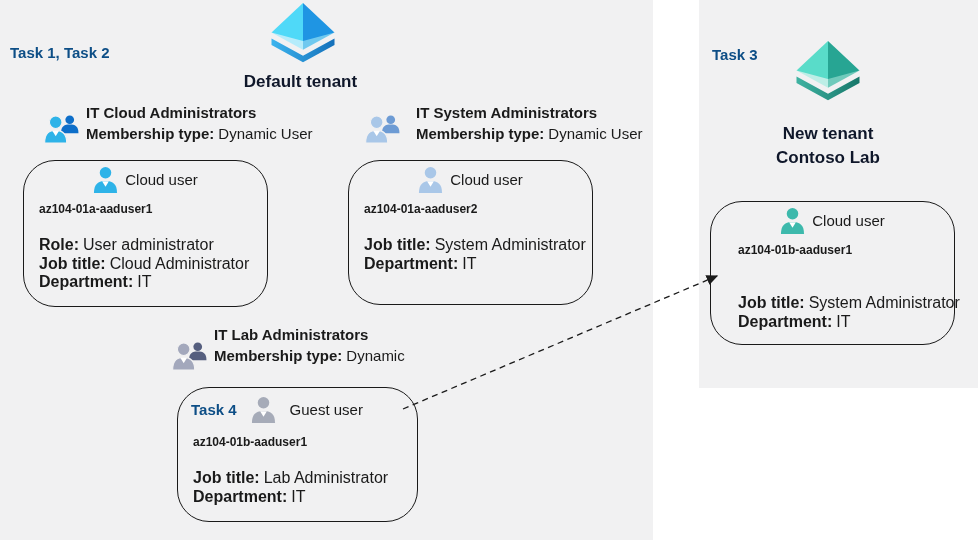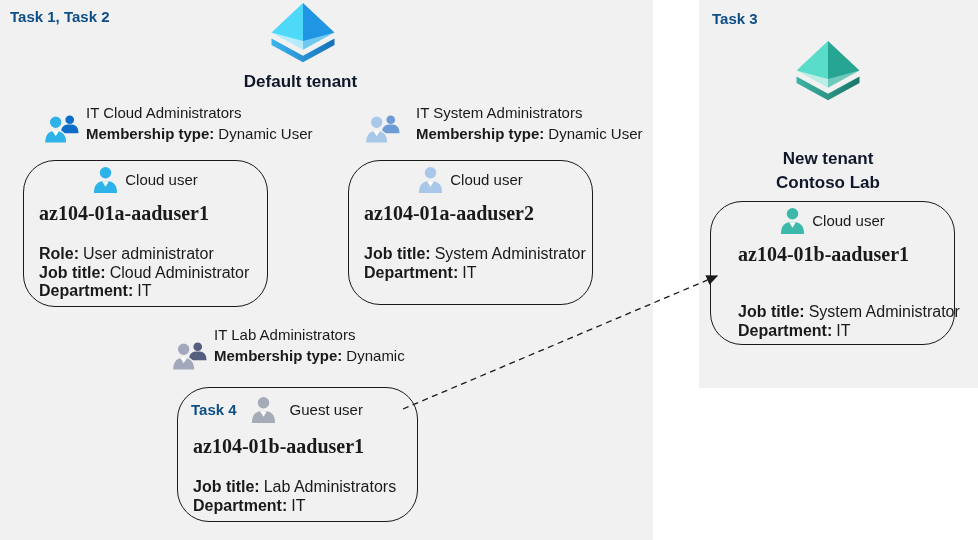--- a/index.html
+++ b/index.html
@@ -4,43 +4,43 @@
 <style>
   html,body{margin:0;padding:0;background:#fff;}
   .stage{
     position:relative;width:978px;height:540px;overflow:hidden;
     font-family:"Liberation Sans",sans-serif;color:#1a1a1a;background:#ffffff;
   }
   .panel{position:absolute;background:#f1f1f2;}
   .panel-left{left:0;top:0;width:653px;height:540px;}
   .panel-right{left:699px;top:0;width:279px;height:388px;}
 
-  .task-label{position:absolute;font-size:15px;font-weight:bold;color:#0d4e86;}
+  .task-label{position:absolute;font-size:15px;font-weight:bold;color:#0d4e86;margin-top:36px;}
   .tenant-name{position:absolute;font-size:17px;font-weight:bold;color:#0f172a;text-align:center;}
   .tenant-name .line{line-height:24px;}
 
   .tenant-icon{position:absolute;width:70px;height:63px;}
 
   .grp{position:absolute;display:flex;align-items:flex-start;}
   .grp-icon{width:35px;height:31px;flex:none;margin-top:10px;}
   .grp3 .grp-icon{margin-top:15px;}
   .grp-text{margin-left:7px;font-size:15px;line-height:21px;}
-  .grp-title{font-weight:normal;}
+  .grp-title{font-weight:bold;}
   .v{margin-left:4px;}
 
   .card{
     position:absolute;border:1.4px solid #1a1a1a;border-radius:32px;
     box-sizing:border-box;background:transparent;
   }
   .card-head{
     display:flex;align-items:center;justify-content:center;
     margin-top:5px;gap:7px;font-size:15px;white-space:nowrap;
   }
   .person-icon{width:25px;height:27px;flex:none;}
-  .user-name{margin-top:9px;padding-left:15px;font-size:20px;font-weight:bold;white-space:nowrap;font-family:Liberation Serif, serif;}
+  .user-name{margin-top:9px;padding-left:15px;font-size:12px;font-weight:bold;white-space:nowrap;}
   .fields{margin-top:20px;padding-left:15px;font-size:16px;line-height:18.5px;}
   .field{white-space:nowrap;}
   .field b{font-weight:bold;}
 
   .card-guest .card-head{justify-content:flex-start;padding-left:13px;margin-top:8px;gap:14px;}
   .card-guest .user-name{margin-top:12px;}
   .task-inline{font-weight:bold;color:#0d4e86;}
   .card-right .user-name,.card-right .fields{padding-left:27px;}
   .card-right .fields{margin-top:37px;}
 
@@ -152,42 +152,42 @@
       <span class="task-inline">Task 4</span>
       <svg class="person-icon" viewBox="0 0 26 28">
         <circle cx="13" cy="7" r="6" fill="#a6abb8"></circle>
         <path d="M1,28 C1,18 6,15.5 13,15.5 C20,15.5 25,18 25,28 Z" fill="#a6abb8"></path>
         <polygon points="9.5,15.9 16.5,15.9 13,21.5" fill="#ffffff"></polygon>
       </svg>
       <span>Guest user</span>
     </div>
     <div class="user-name">az104-01b-aaduser1</div>
     <div class="fields">
-      <div class="field"><b>Job title:</b><span class="v">Lab Administrators</span></div>
+      <div class="field"><b>Job title:</b><span class="v">Lab Administrator</span></div>
       <div class="field"><b>Department:</b><span class="v">IT</span></div>
     </div>
   </div>
 
   <div class="task-label" style="left:712px;top:10px;">Task 3</div>
 
   <svg class="tenant-icon" style="left:793px;top:40px;" viewBox="0 0 64 58">
     <defs>
       <linearGradient id="rimTeal" x1="0" y1="0" x2="1" y2="0">
         <stop offset="0" stop-color="#3fb3a2"></stop>
           <stop offset="1" stop-color="#17776a"></stop>
       </linearGradient>
     </defs>
     <polygon points="3,28 32,28 32,44" fill="#bdeee6"></polygon>
     <polygon points="32,28 61,28 32,44" fill="#6fcabb"></polygon>
     <polygon points="32,1 3,28 32,36" fill="#59dcc9"></polygon>
     <polygon points="32,1 61,28 32,36" fill="#27a593"></polygon>
     <polygon points="3,33.5 32,49.5 61,33.5 61,39.5 32,55.5 3,39.5" fill="url(#rimTeal)"></polygon>
   </svg>
 
-  <div class="tenant-name" style="left:748px;top:122px;width:160px;margin-top:25px;">
+  <div class="tenant-name" style="left:748px;top:122px;width:160px;">
     <div class="line">New tenant</div>
     <div class="line">Contoso Lab</div>
   </div>
 
   <div class="card card-right" style="left:710px;top:201px;width:245px;height:144px;">
     <div class="card-head">
       <svg class="person-icon" viewBox="0 0 26 28">
         <circle cx="13" cy="7" r="6" fill="#3db9ac"></circle>
         <path d="M1,28 C1,18 6,15.5 13,15.5 C20,15.5 25,18 25,28 Z" fill="#3db9ac"></path>
         <polygon points="9.5,15.9 16.5,15.9 13,21.5" fill="#ffffff"></polygon>

